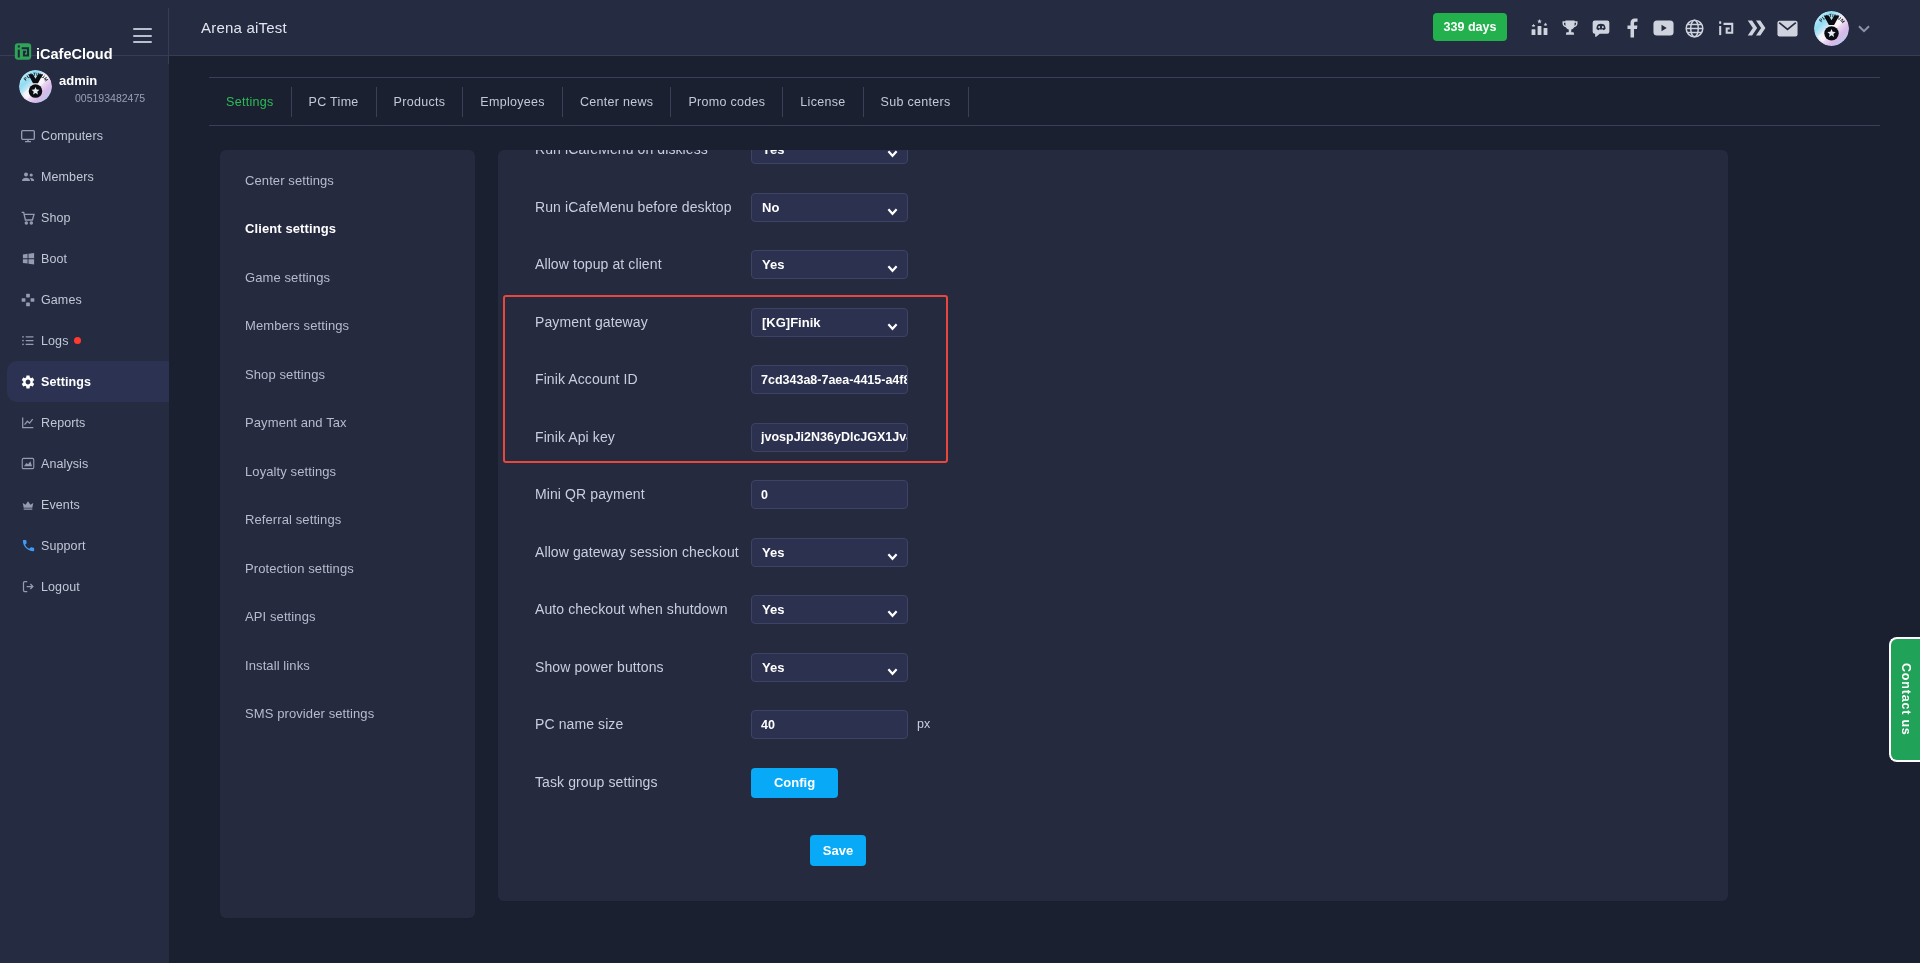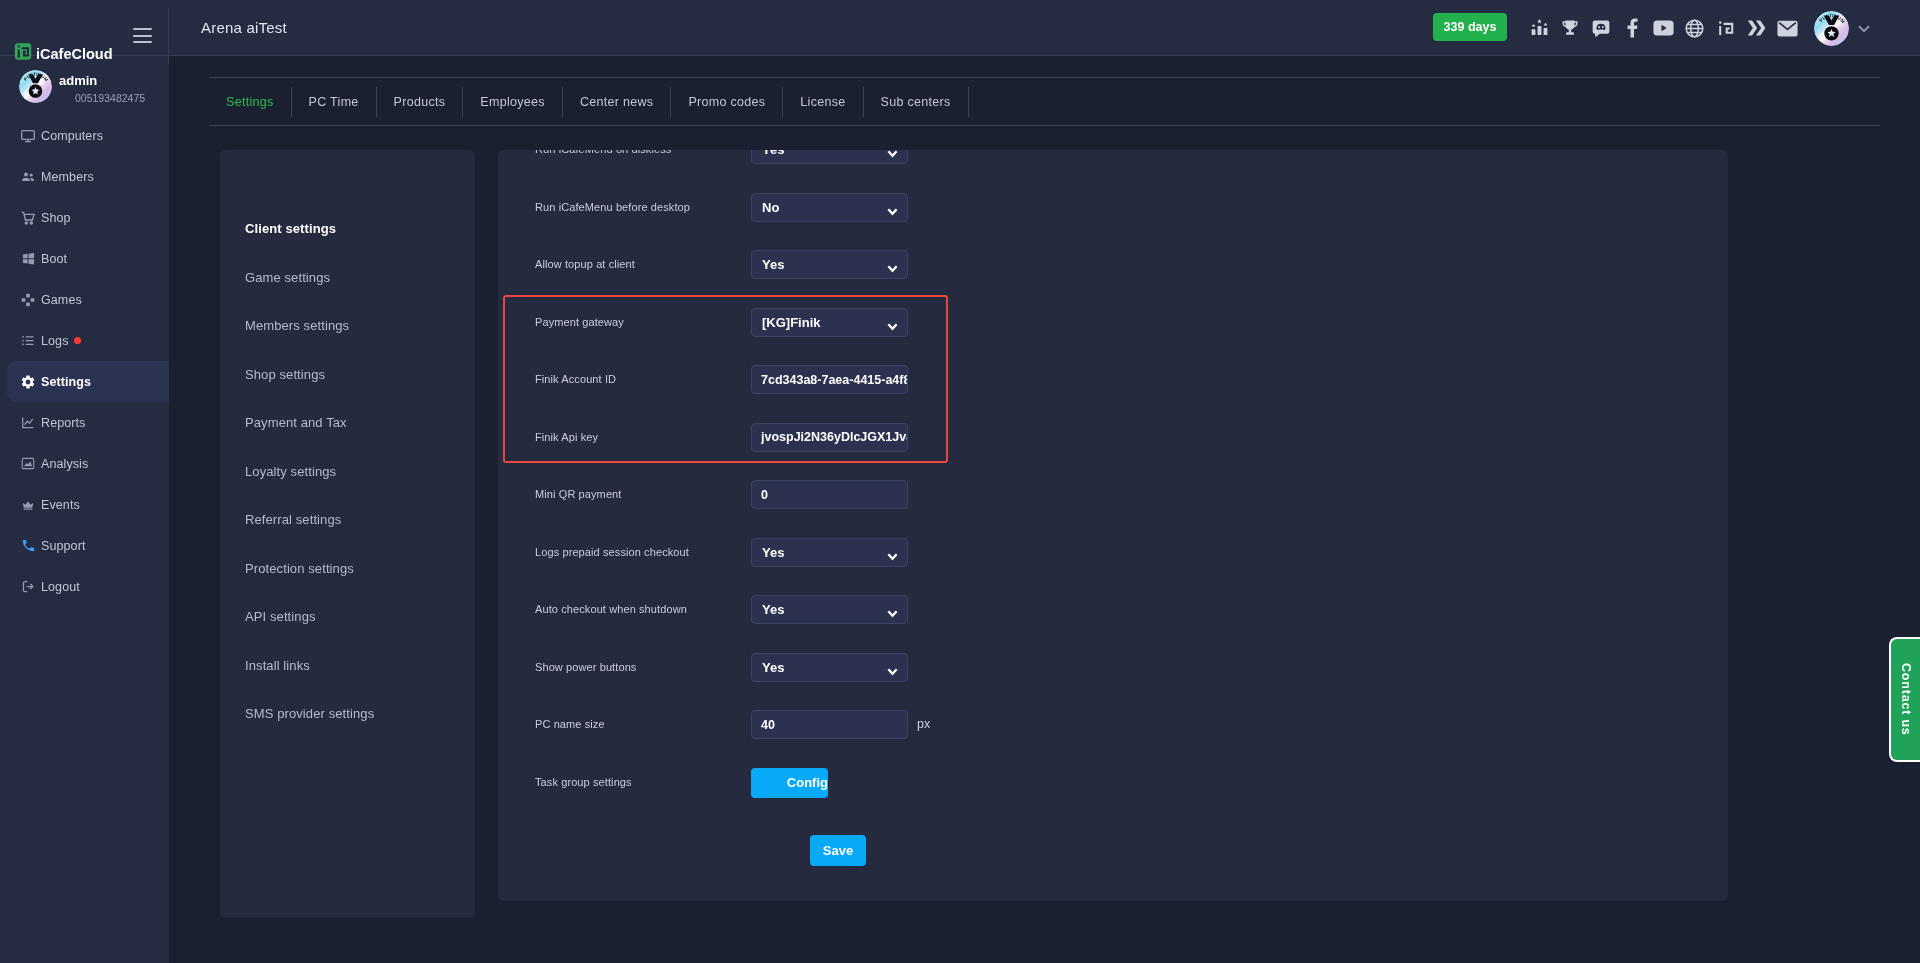--- a/index.html
+++ b/index.html
@@ -64,38 +64,38 @@
     position:absolute; left:220px; top:150px; width:255px; height:768px;
     background:#252a3e; border-radius:6px; z-index:2;
   }
   .nav-item { position:absolute; left:0; width:255px; height:30px; line-height:30px; padding-left:25px; font-size:13px; color:#b6bccd; cursor:pointer; letter-spacing:0.1px; }
   .nav-item.active { color:#ffffff; font-weight:bold; }
   .main-panel {
     position:absolute; left:498px; top:150px; width:1230px; height:751px;
     background:#252a3e; border-radius:6px; overflow:hidden; z-index:2;
   }
   .form-row { position:absolute; left:0; width:100%; height:29px; }
-  .form-label { position:absolute; left:37px; top:0; height:29px; line-height:29px; font-size:11px; color:#c9cede; letter-spacing:0.1px; }
+  .form-label { position:absolute; left:37px; top:0; height:29px; line-height:29px; font-size:14px; color:#c9cede; letter-spacing:0.1px; }
   .control { position:absolute; left:253px; top:0; width:157px; height:29px; }
   .sel {
     width:157px; height:29px; background:#2c3150; border:1px solid #3d4365; border-radius:4px;
     display:flex; align-items:center; padding:0 10px; cursor:pointer; position:relative;
   }
   .sel .sel-value { font-size:13px; font-weight:bold; color:#fff; }
   .sel .sel-chev { position:absolute; right:9px; top:9px; }
   .txt {
     width:157px; height:29px; background:#2c3150; border:1px solid #3d4365; border-radius:4px;
     color:#fff; font-size:12.5px; font-weight:bold; font-family:inherit; padding:0 0 0 9px; outline:none;
   }
   .suffix { position:absolute; left:419px; top:0; height:29px; line-height:29px; font-size:12.5px; color:#c9cede; }
   .btn-blue {
     background:#08a9f7; color:#fff; border:none; border-radius:4px;
     font-size:13px; font-weight:bold; font-family:inherit; cursor:pointer;
   }
-  .config-btn { width:77px; height:30px;text-align:right; }
+  .config-btn { width:87px; height:30px; }
   .save-btn { position:absolute; left:312px; top:685px; width:56px; height:31px; }
   .annotation-box {
     position:absolute; left:5px; top:145px; width:445px; height:168px;
     border:2px solid #e8473c; border-radius:3px; pointer-events:none; z-index:3;
   }
   
   .contact-btn {
     position:absolute; right:0; top:637px; width:31px; height:125px;
     background:#20a258; border:2px solid #ffffff; border-right:none;
     border-radius:8px 0 0 8px; cursor:pointer; z-index:6;
@@ -376,20 +376,21 @@
     <span class="tab-sep"></span>
     <div class="tab">Promo codes</div>
     <span class="tab-sep"></span>
     <div class="tab">License</div>
     <span class="tab-sep"></span>
     <div class="tab">Sub centers</div>
     <span class="tab-sep"></span>
   </nav>
 
 <section class="nav-panel" id="nav-panel">
+    <div class="nav-item" style="top: 15.5px;">Center settings</div>
     <div class="nav-item active" style="top: 64px;">Client settings</div>
     <div class="nav-item" style="top: 112.5px;">Game settings</div>
     <div class="nav-item" style="top: 161px;">Members settings</div>
     <div class="nav-item" style="top: 209.5px;">Shop settings</div>
     <div class="nav-item" style="top: 258px;">Payment and Tax</div>
     <div class="nav-item" style="top: 306.5px;">Loyalty settings</div>
     <div class="nav-item" style="top: 355px;">Referral settings</div>
     <div class="nav-item" style="top: 403.5px;">Protection settings</div>
     <div class="nav-item" style="top: 452px;">API settings</div>
     <div class="nav-item" style="top: 500.5px;">Install links</div>
@@ -441,21 +442,21 @@
     </div>
     <div class="form-row" style="top: 272.5px;">
       <div class="form-label">Finik Api key</div>
       <input class="control txt" type="text" value="jvospJi2N36yDlcJGX1Jv41Tlr" style="">
     </div>
     <div class="form-row" style="top: 330px;">
       <div class="form-label">Mini QR payment</div>
       <input class="control txt" type="text" value="0" style="">
     </div>
     <div class="form-row" style="top: 387.5px;">
-      <div class="form-label">Logs prepaid session checkout</div>
+      <div class="form-label">Allow gateway session checkout</div>
       <div class="control sel">
         <span class="sel-value">Yes</span>
         <span class="sel-chev"><svg width="11" height="11" viewBox="0 0 12 12" fill="none" stroke="#ffffff" stroke-width="2.4">
             <path d="M1.5 3.5L6 8.5l4.5-5"></path>
           </svg></span>
       </div>
     </div>
     <div class="form-row" style="top: 445px;">
       <div class="form-label">Auto checkout when shutdown</div>
       <div class="control sel">

